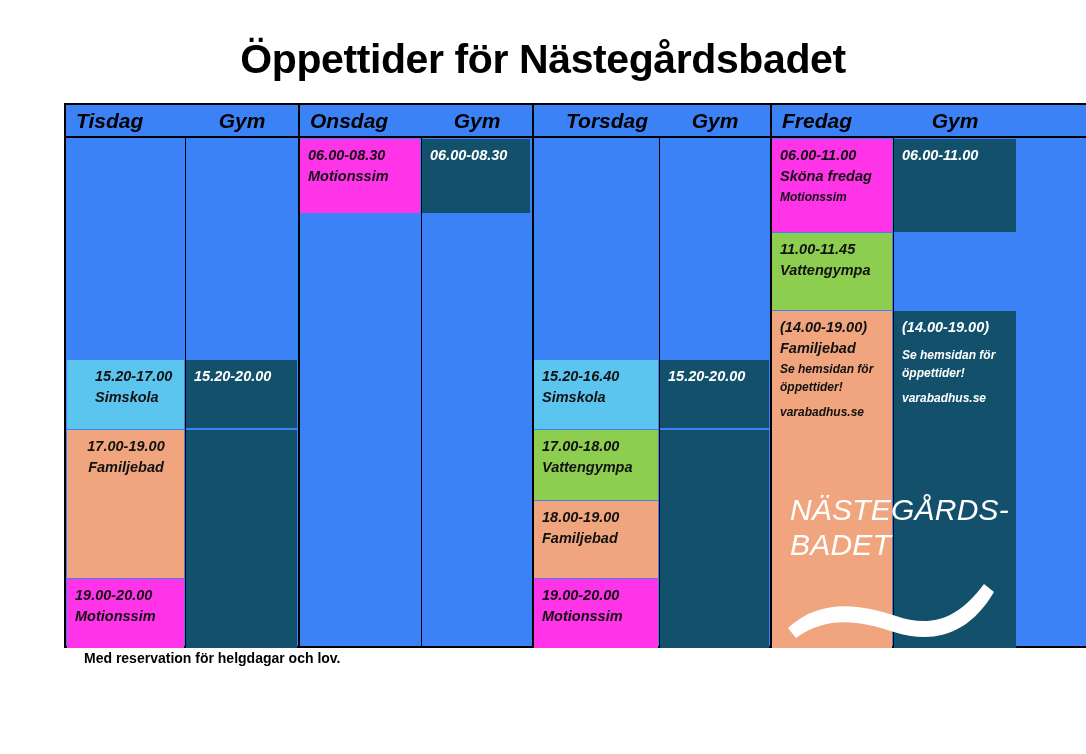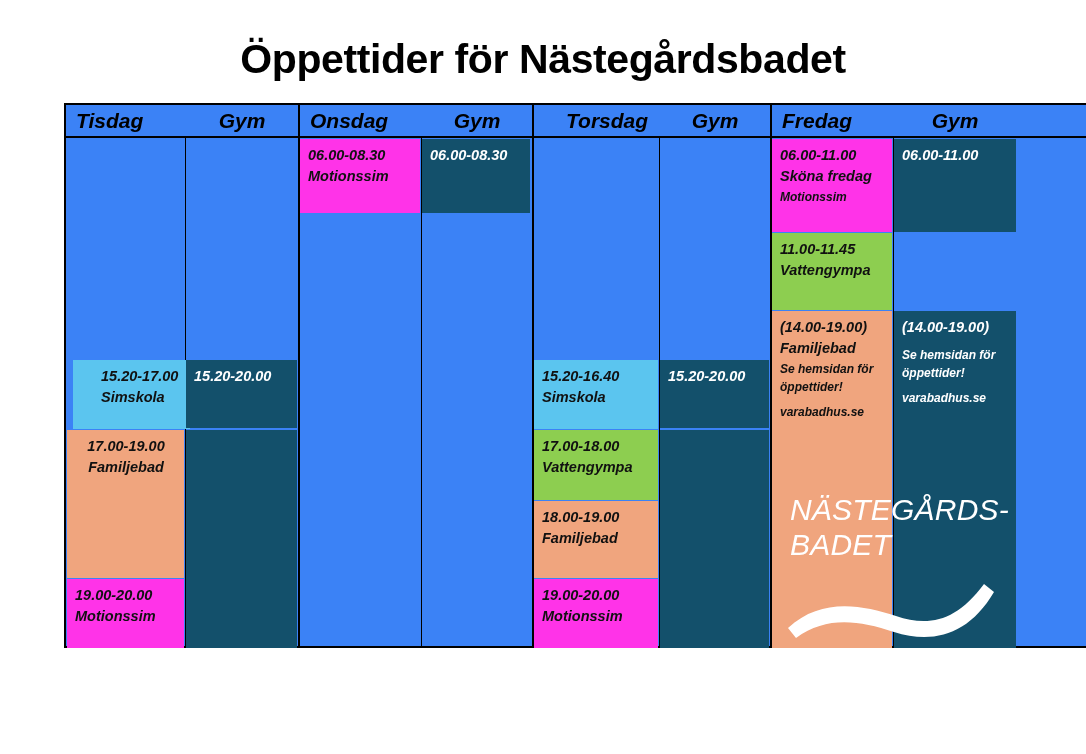--- a/index.html
+++ b/index.html
@@ -136,21 +136,21 @@
 
     <div class="vsep" style="left:232px;"></div>
     <div class="vsep" style="left:466px;"></div>
     <div class="vsep" style="left:704px;"></div>
 
     <div class="vsep-thin" style="left:119px;"></div>
     <div class="vsep-thin" style="left:355px;"></div>
     <div class="vsep-thin" style="left:593px;"></div>
     <div class="vsep-thin" style="left:827px;"></div>
 
-    <div class="blk" style="left:7px;top:255px;width:117px;height:69px;background:#5BC5EF;padding-left:28px;">
+    <div class="blk" style="left:1px;top:255px;width:117px;height:69px;background:#5BC5EF;padding-left:28px;">
       <div class="t dark">15.20-17.00</div>
       <div class="n dark">Simskola</div>
     </div>
     <div class="blk" style="left:1px;top:325px;width:117px;height:148px;background:#F0A57E;text-align:center;">
       <div class="t dark">17.00-19.00</div>
       <div class="n dark">Familjebad</div>
     </div>
     <div class="blk" style="left:1px;top:474px;width:117px;height:69px;background:#FF33E8;">
       <div class="t dark">19.00-20.00</div>
       <div class="n dark">Motionssim</div>
@@ -225,14 +225,15 @@
         <span class="l2">BADET</span>
       </div>
       <svg width="212" height="62" viewBox="0 0 212 62">
         <path d="M2 50 C 34 20, 74 26, 110 38 C 142 49, 170 44, 198 6
                  L 208 14 C 182 58, 146 66, 108 54 C 72 42, 40 38, 10 60 Z" fill="#ffffff"></path>
       </svg>
     </div>
 
   </div>
 
+  <div class="footer-note">Med reservation för helgdagar och lov.</div>
 
 </div>
 
 </body></html>

